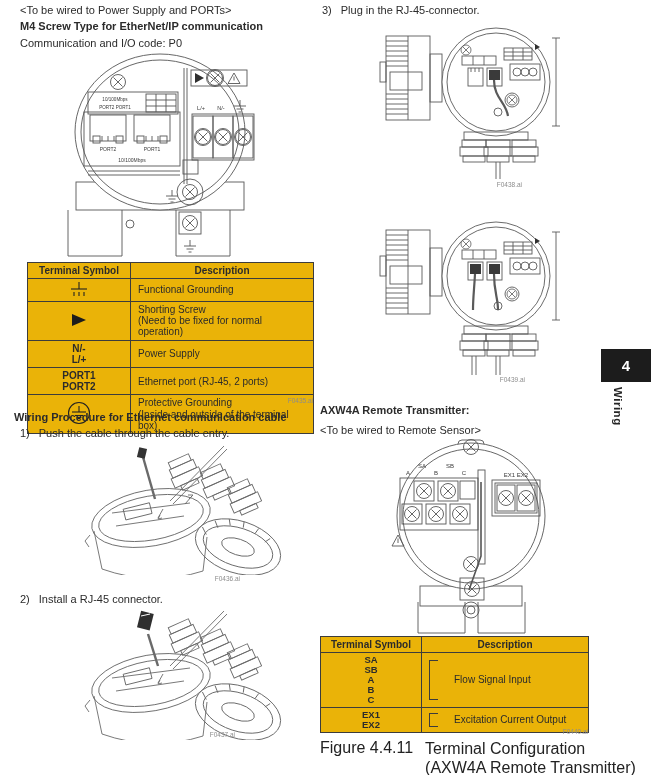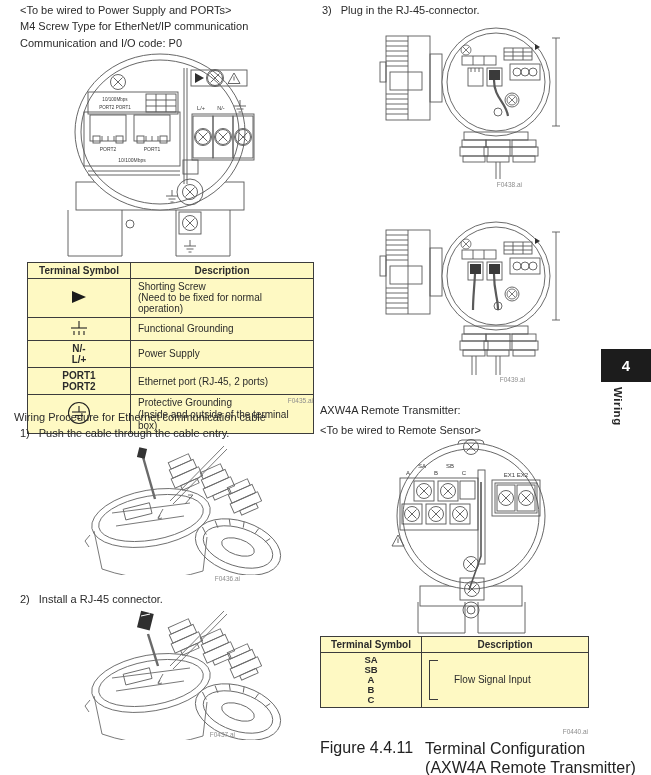--- a/index.html
+++ b/index.html
@@ -1,24 +1,24 @@
 <!DOCTYPE html>
 <html><head>
 <meta charset="utf-8">
 <style>
   *{margin:0;padding:0;box-sizing:border-box}
   html,body{background:#fff}
   .page{position:relative;width:651px;height:775px;background:#fff;overflow:hidden;
         font-family:"Liberation Sans",sans-serif;color:#262626}
   .abs{position:absolute}
   .t{position:absolute;font-size:11px;line-height:1.25;color:#2b2b2b}
-  .b{font-weight:normal}
+  .b{font-weight:bold}
   .step{display:flex;gap:9px}
   .figref{position:absolute;font-size:6.5px;color:#8c8c8c;text-align:right}
-  table{border-collapse:collapse;position:absolute;color:#2b2b2b;background:#fef9c3}
+  table{border-collapse:collapse;position:absolute;color:#2b2b2b;background:#eab308}
   th,td{border:1px solid #3c3c3c}
   th{font-weight:bold;font-size:10px;padding:2px 4px;text-align:center}
   .sym{text-align:center;font-weight:bold;vertical-align:middle;padding:2px;font-size:10px}
   .desc{padding:2px 7px;vertical-align:middle;font-size:10px}
   .pre{white-space:pre-line;line-height:1.12}
   .t1 .sym{width:103px}
   .t1 .desc{width:183px}
   .t2 .sym{width:101px}
   .t2 .desc{width:167px}
   .t2 .pre{line-height:1.05;font-size:9.5px}
@@ -145,40 +145,40 @@
   </svg>
 
   <table class="t1" style="left:27px;top:262px">
     <tbody>
         <tr>
       <th>Terminal Symbol</th>
       <th>Description</th>
     </tr>
     <tr>
       <td class="sym">
-        <svg width="18" height="14" viewBox="0 0 18 14">
-          <polygon points="2,1 2,13 16,7" fill="#1c1c1c"></polygon>
-        </svg>
-      </td>
-      <td class="desc pre">Shorting Screw
-(Need to be fixed for normal operation)</td>
-    </tr>
-    <tr>
-      <td class="sym">
         <svg width="20" height="16" viewBox="0 0 20 16">
           <g stroke="#222" fill="none" stroke-width="1.1">
             <line x1="10" y1="1" x2="10" y2="8"></line>
                 <line x1="2" y1="8" x2="18" y2="8"></line>
             <line x1="5" y1="11" x2="5" y2="15"></line>
                 <line x1="10" y1="11" x2="10" y2="15"></line>
                 <line x1="15" y1="11" x2="15" y2="15"></line>
           </g>
         </svg>
       </td>
       <td class="desc pre">Functional Grounding</td>
+    </tr>
+    <tr>
+      <td class="sym">
+        <svg width="18" height="14" viewBox="0 0 18 14">
+          <polygon points="2,1 2,13 16,7" fill="#1c1c1c"></polygon>
+        </svg>
+      </td>
+      <td class="desc pre">Shorting Screw
+(Need to be fixed for normal operation)</td>
     </tr>
     <tr>
       <td class="sym pre">N/-
 L/+</td>
       <td class="desc pre">Power Supply</td>
     </tr>
     <tr>
       <td class="sym pre">PORT1
 PORT2</td>
       <td class="desc pre">Ethernet port (RJ-45, 2 ports)</td>
@@ -586,20 +586,30 @@
 A
 B
 C</td>
       <td class="desc">
         <div class="desc-flex">
           <div class="bracket" style="height:40px"></div>
           <span>Flow Signal Input</span>
         </div>
       </td>
     </tr>
+    <tr>
+      <td class="sym pre">EX1
+EX2</td>
+      <td class="desc">
+        <div class="desc-flex">
+          <div class="bracket" style="height:14px"></div>
+          <span>Excitation Current Output</span>
+        </div>
+      </td>
+    </tr>
   </tbody>
     </table>
   <div class="figref" style="left:500px;top:728px;width:88px">F0440.ai</div>
 
   <div class="figcap" style="left:320px;top:739px">
     <span>Figure 4.4.11</span>
     <span class="lines">
       <span>Terminal Configuration</span><br>
       <span>(AXW4A Remote Transmitter)</span>
     </span>

